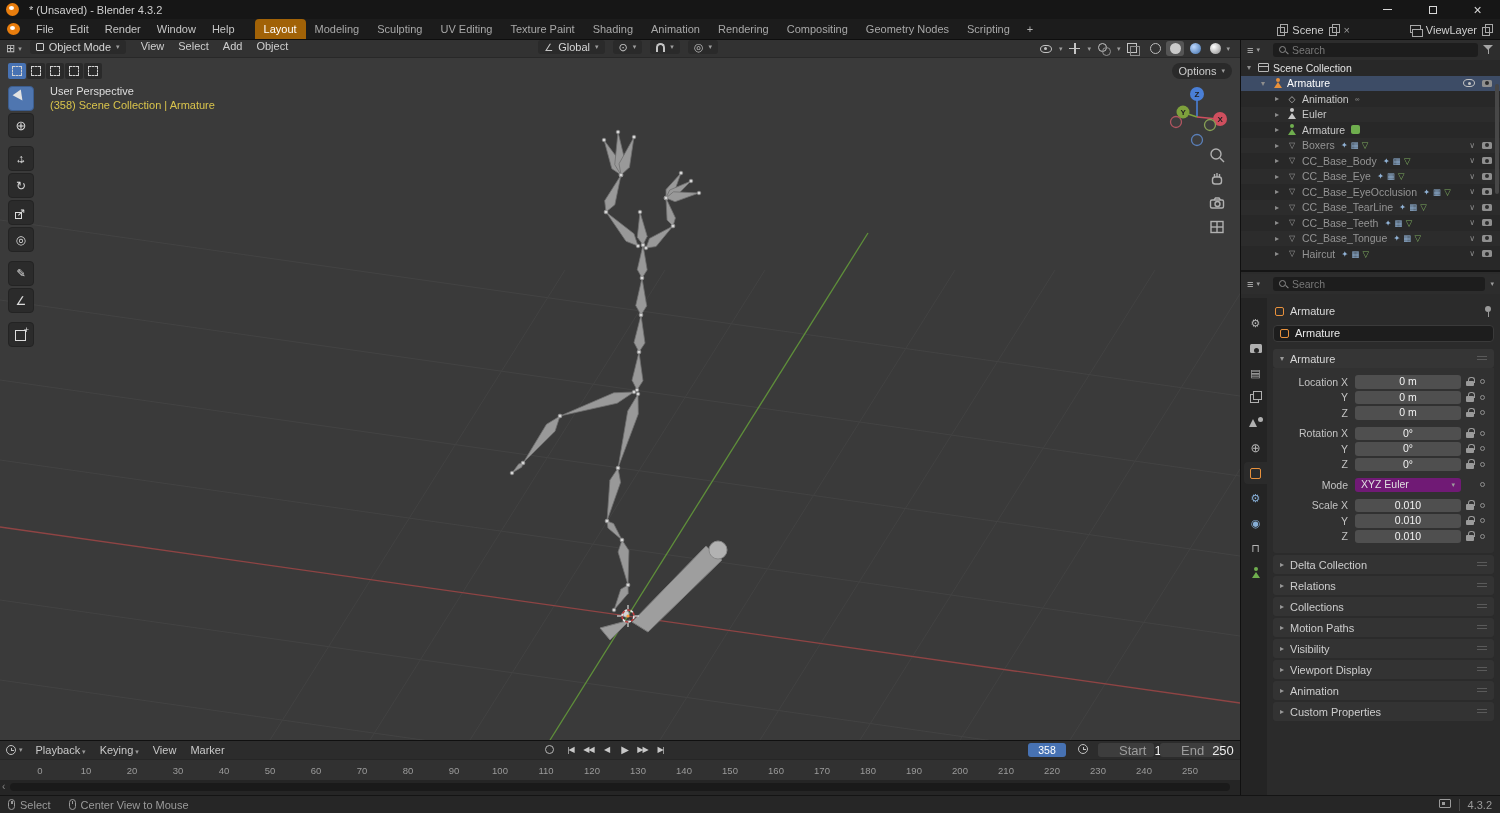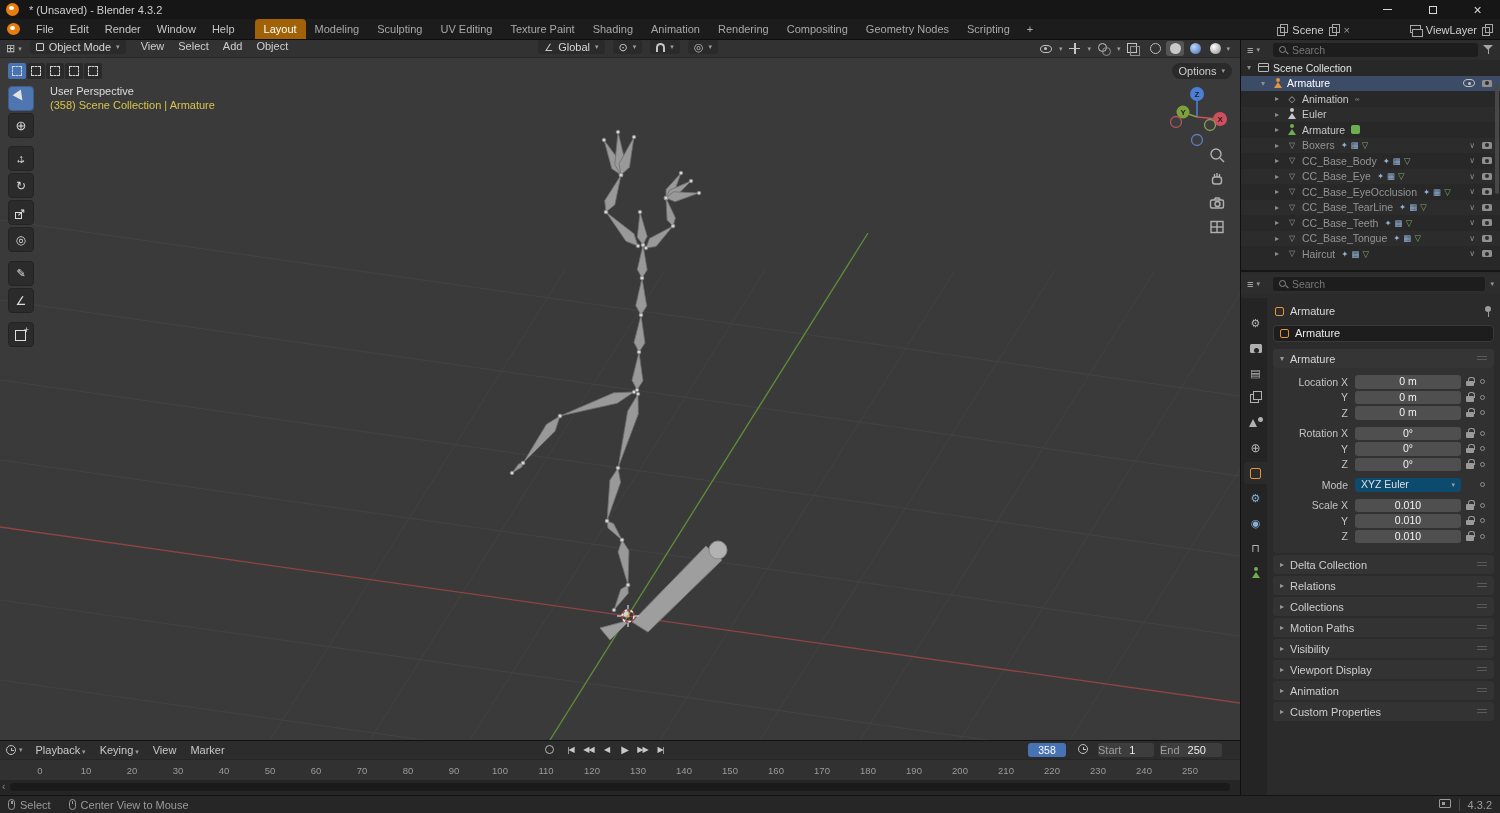--- a/index.html
+++ b/index.html
@@ -196,21 +196,21 @@
 .name-row{height:20px;display:flex;align-items:center;margin:3px 0 6px 0}
 .name-field{flex:1;background:#1d1d1d;border:1px solid #3a3a3a;border-radius:4px;height:17px;display:flex;align-items:center;gap:6px;padding:0 6px;color:#e8e8e8}
 .panel-hdr{height:19px;background:#353535;border-radius:3px;display:flex;align-items:center;padding:0 7px;color:#d5d5d5;margin-top:2px}
 .panel-hdr .pa{color:#999;font-size:8px;margin-right:6px}
 .panel-hdr .grip{margin-left:auto;width:10px;height:5px;background:linear-gradient(#5a5a5a 1px,transparent 1px,transparent 3px,#5a5a5a 3px,#5a5a5a 4px,transparent 4px)}
 .panel-body{background:#313131;border-radius:0 0 3px 3px;padding:6px 4px 9px 2px}
 .prow{height:15.5px;display:flex;align-items:center}
 .pgap{height:5px}
 .plabel{width:80px;text-align:right;padding-right:7px;color:#c3c3c3;font-size:10.5px;white-space:nowrap}
 .pfield{width:106px;background:#4f4f4f;border-radius:3px;text-align:center;color:#f2f2f2;height:13.5px;line-height:13.5px;font-size:10.5px}
-.pfield.dropdown{background:#0c4a6e;text-align:left;padding:0 6px;display:flex;align-items:center;color:#e0e0e0}
+.pfield.dropdown{background:#701a75;text-align:left;padding:0 6px;display:flex;align-items:center;color:#e0e0e0}
 .pfield.dropdown .chev{margin-left:auto}
 .icon-lock{width:8px;height:10px;position:relative;margin-left:5px}
 .icon-lock::before{content:"";position:absolute;left:1.5px;top:0;width:5px;height:5px;border:1.2px solid #9a9a9a;border-bottom:none;border-radius:3px 3px 0 0}
 .icon-lock::after{content:"";position:absolute;left:0;top:4px;width:8px;height:5.5px;background:#9a9a9a;border-radius:1px}
 .icon-animdot{width:5px;height:5px;border:1.2px solid #8f8f8f;border-radius:50%;margin-left:6px}
 .psec{height:19px;background:#333;border-radius:3px;display:flex;align-items:center;padding:0 7px;margin-top:2px;color:#cdcdcd}
 .psec::before{content:"▸";color:#999;font-size:8px;margin-right:6px}
 .psec .grip{margin-left:auto;width:10px;height:5px;background:linear-gradient(#5a5a5a 1px,transparent 1px,transparent 3px,#5a5a5a 3px,#5a5a5a 4px,transparent 4px)}
 #watermark{position:absolute;left:42px;top:458px;pointer-events:none}
 #wm1{font-size:19px;color:rgba(255,255,255,.42)}
@@ -229,21 +229,21 @@
 .tr{width:15px;height:15px;display:flex;align-items:center;justify-content:center;color:#c8c8c8;font-size:8px;letter-spacing:-1px}
 .icon-record{width:9px;height:9px;border:1.5px solid #b5b5b5;border-radius:50%;margin-right:6px}
 .tr.jump-start::before{content:"|◀"}
 .tr.prev-key::before{content:"◀◀"}
 .tr.play-rev::before{content:"◀"}
 .tr.play::before{content:"▶";font-size:10px}
 .tr.next-key::before{content:"▶▶"}
 .tr.jump-end::before{content:"▶|"}
 .frame-field{position:absolute;left:1028px;top:2px;width:38px;height:14px;background:#4772b3;border-radius:3px;color:#fff;text-align:center;line-height:14px;font-size:10.5px}
 .tl-clockbtn{position:absolute;left:1078px;top:3px}
-.tl-field{position:absolute;top:2px;height:14px;background:#3d3d3d;border-radius:3px;display:flex;align-items:center;gap:8px;padding:0 0;font-size:11px}
+.tl-field{position:absolute;top:2px;height:14px;background:#3d3d3d;border-radius:3px;display:flex;align-items:center;gap:8px;padding:0 21px;font-size:13px}
 .tl-field .lab{color:#9d9d9d}
 .tl-field .val{color:#ececec}
 #f-start{left:1098px;width:56px}
 #f-end{left:1160px;width:62px}
 .tl-ruler{height:21px;background:#313131;border-top:1px solid #262626;display:flex;padding-left:17px;align-items:center}
 .tick{flex:0 0 46px;width:46px;text-align:center;font-size:9.5px;color:#9b9b9b}
 .tl-scroll{position:relative;height:15px;background:#252525}
 .tl-scroll .handle{position:absolute;left:10px;right:10px;top:3px;height:8px;background:#1a1a1a;border-radius:4px}
 .tl-scroll .edge{position:absolute;left:2px;top:1px;color:#888;font-size:10px}
 

